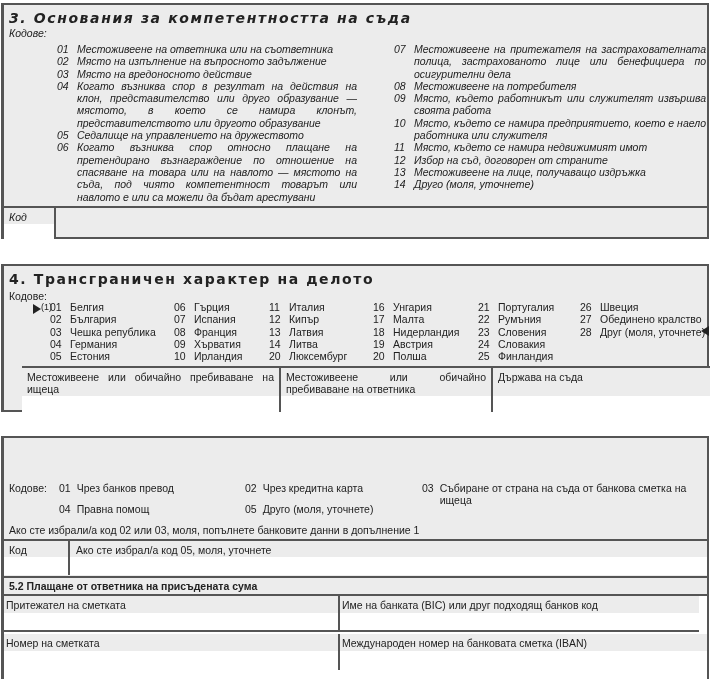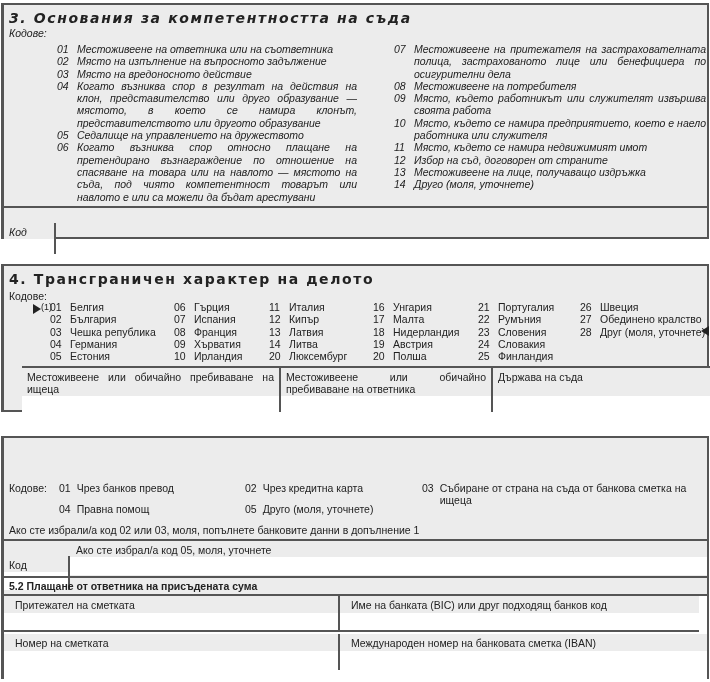--- a/index.html
+++ b/index.html
@@ -14,21 +14,21 @@
   
   #s3 { top: 3px; height: 236px; font-style: italic; }
   #s3 .cols { position: absolute; top: 38px; left: 0; width: 100%; }
   .col3 { position: absolute; width: 285px; }
   .col3.left { left: 53px; width: 300px; }
   .col3.right { left: 390px; width: 312px; }
   .item { display: flex; text-align: justify; }
   .item .num { width: 14px; flex: none; margin-right: 6px; text-align: left; }
   .item .txt { flex: 1; text-align: justify; }
   #s3 .kod-row { position: absolute; left: 0; top: 201px; width: 100%; height: 33px; border-top: 2px solid #555; }
-  .kod-label { position: absolute; left: 0; top: 0; height: 100%; padding: 3px 5px; border-right: 2px solid #555; background: linear-gradient(#ececec 0, #ececec 16px, #fff 16px); margin-top: 15px; }
+  .kod-label { position: absolute; left: 0; top: 0; height: 100%; padding: 3px 5px; border-right: 2px solid #555; background: linear-gradient(#ececec 0, #ececec 16px, #fff 16px); }
   .kod-field { position: absolute; right: 0; top: 0; height: 100%; padding: 3px 6px; background: linear-gradient(#ececec 0, #ececec 16px, #fff 16px); }
 
   
   #s4 { top: 264px; height: 148px; }
   #s4 .codes-label { position: absolute; top: 24px; }
   .country-col { position: absolute; top: 35px; }
   .country-col .c { white-space: nowrap; }
   .country-col .c .n { display: inline-block; width: 15px; margin-right: 5px; }
   .arrow-right { position: absolute; left: 29px; top: 38px; width: 0; height: 0; border-top: 5px solid transparent; border-bottom: 5px solid transparent; border-left: 8px solid #222; }
   .sup1 { position: absolute; left: 37px; top: 35px; font-size: 9px; }
@@ -38,21 +38,21 @@
 
   
   #s5 { top: 436px; height: 243px; }
   .pay-grid { position: absolute; top: 44px; left: 0; width: 100%; }
   .pay-grid .lbl { position: absolute; left: 5px; top: 0; }
   .pay-grid .p { position: absolute; white-space: nowrap; }
   #s5 .info { position: absolute; top: 86px; left: 5px; }
   #s5 .kod-row { position: absolute; left: 0; top: 101px; width: 100%; height: 36px; border-top: 2px solid #555; }
   #s5 .sub52 { position: absolute; top: 138px; left: 0; width: 100%; height: 18px; border-top: 2px solid #555; line-height: 16px; }
   #s5 .acc-grid { position: absolute; top: 156px; left: 0; width: 100%; height: 86px; border-top: 2px solid #555; background: #fff; }
-  .acc-cell { position: absolute; height: 36px; padding: 3px 11px; background: linear-gradient(#ececec 0, #ececec 17px, #fff 17px); }
+  .acc-cell { position: absolute; height: 36px; padding: 3px 2px; background: linear-gradient(#ececec 0, #ececec 17px, #fff 17px); }
 </style>
 </head>
 <body>
 
 <div class="section" id="s3">
   <div class="sec-title">3. Основания за компетентността на съда</div>
   <div class="codes-label">Кодове:</div>
   <div class="cols">
     <div class="col3 left" id="s3-left">
         <div class="item">

